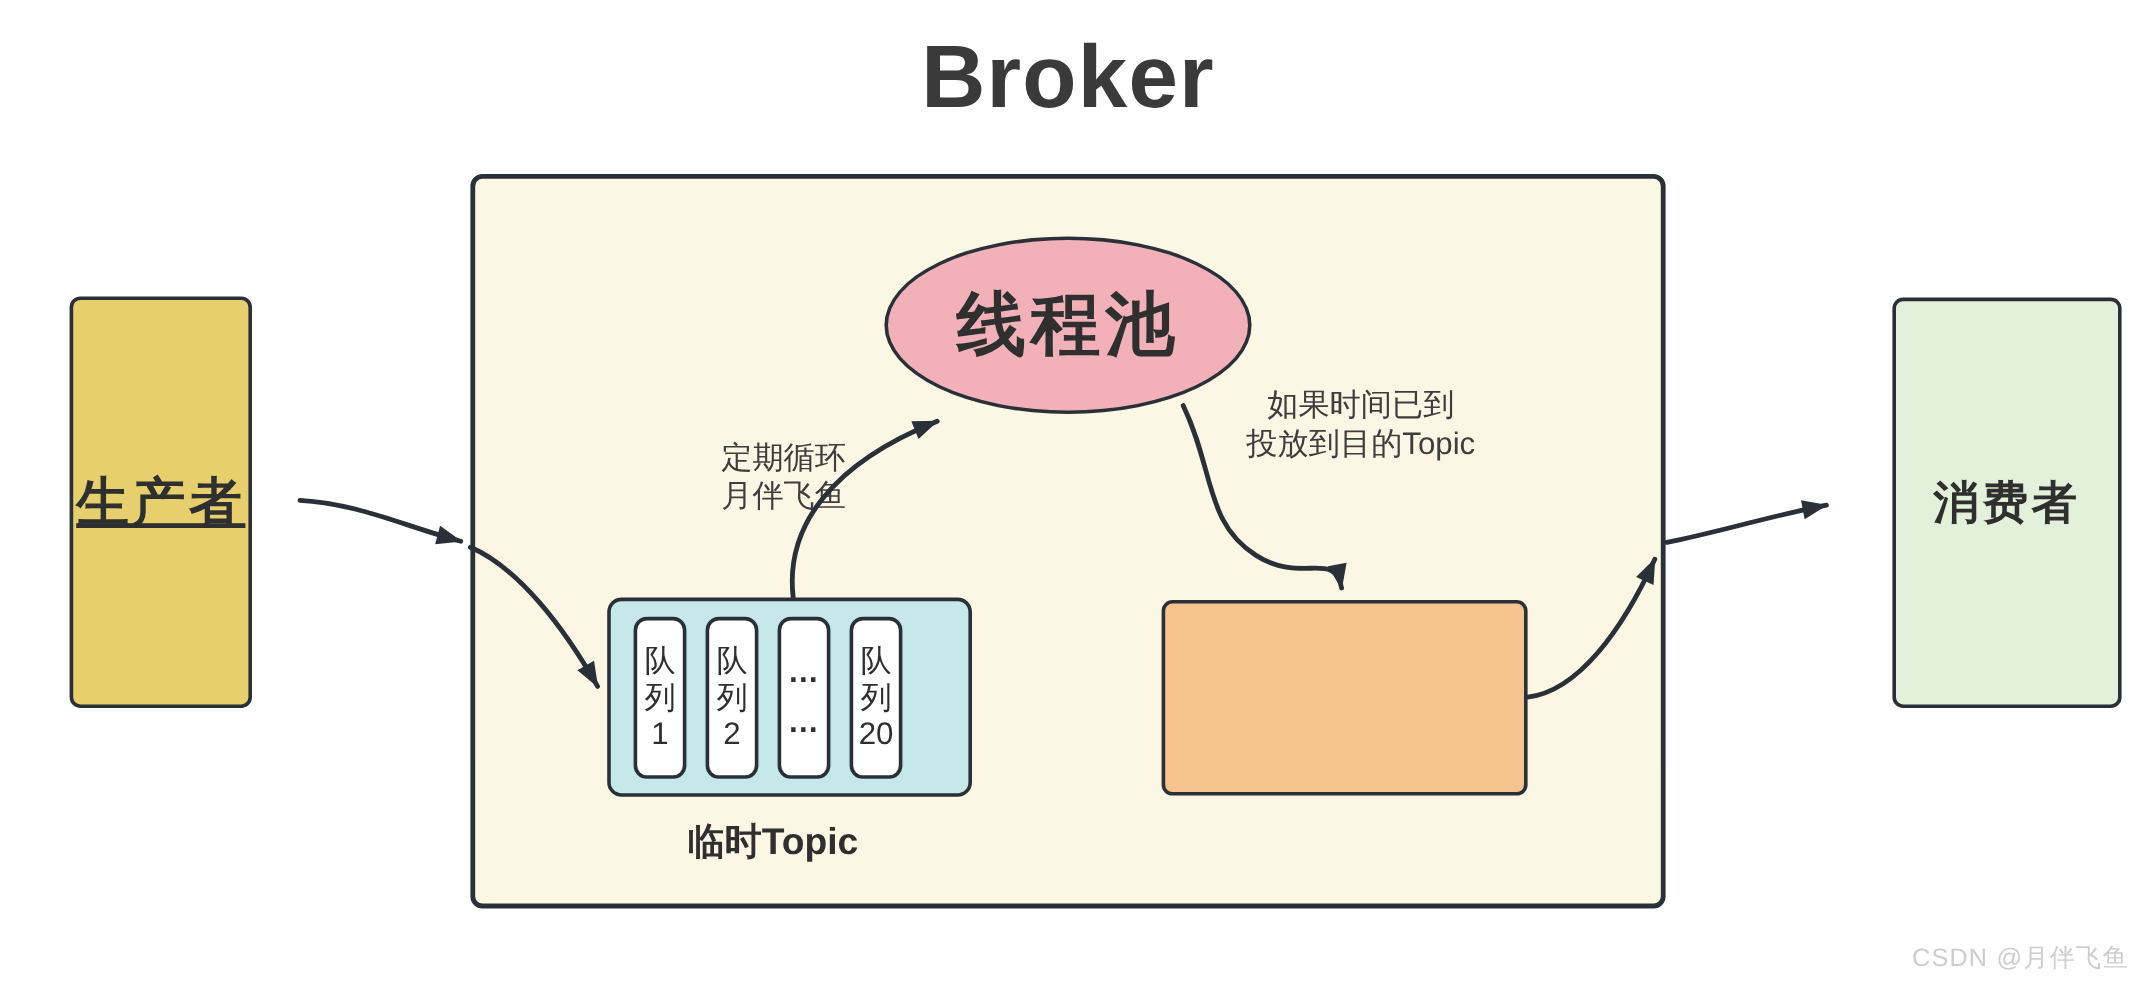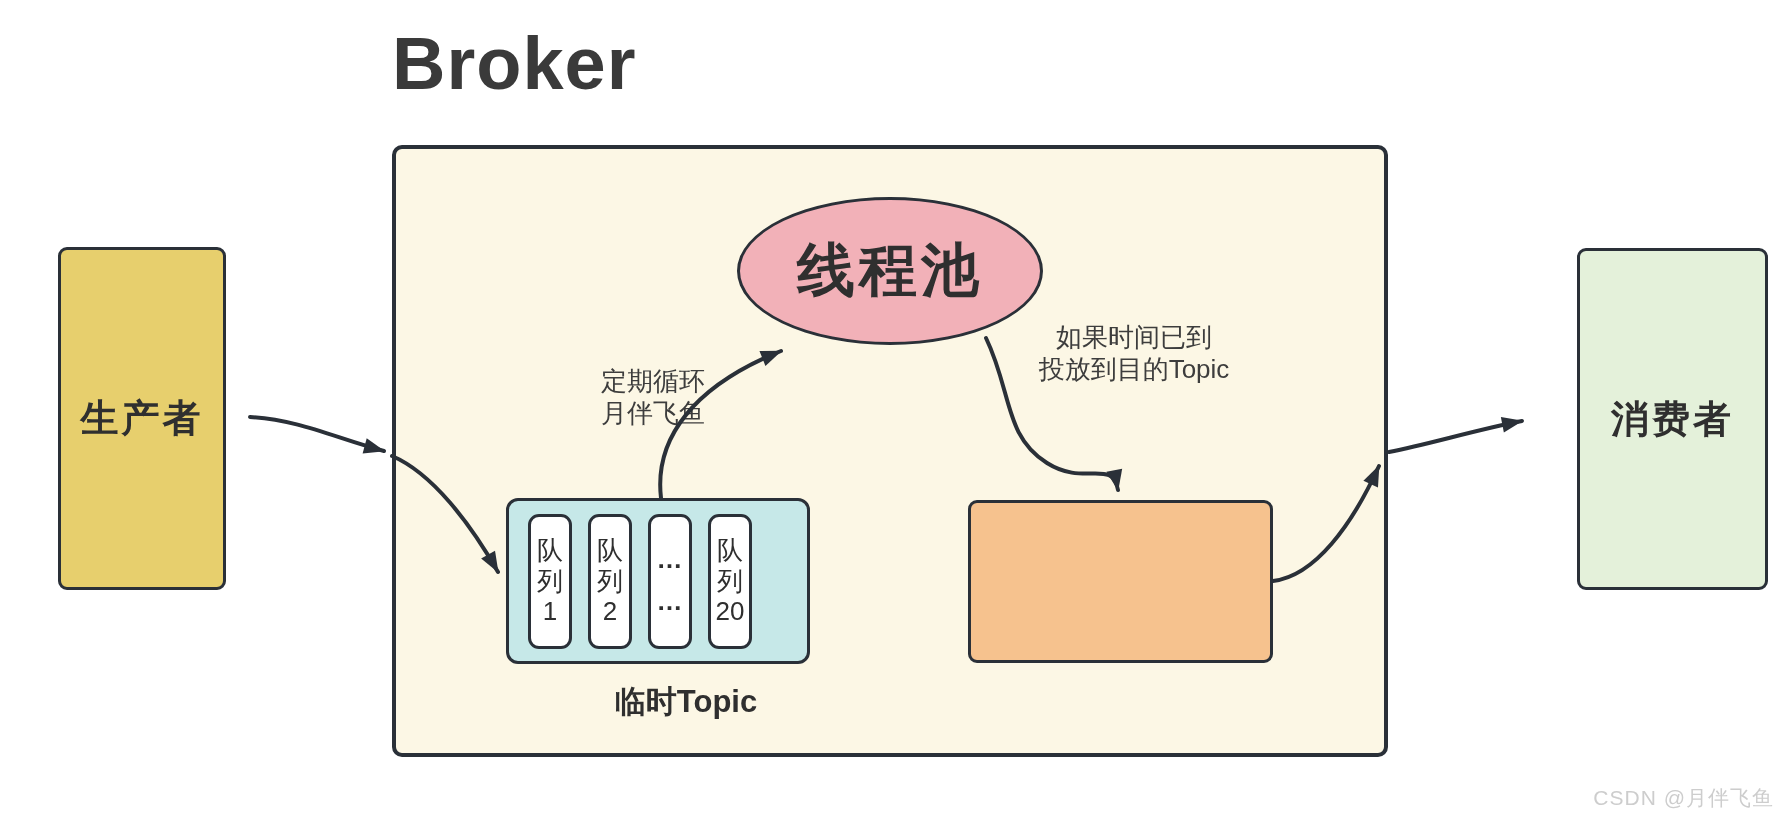--- a/index.html
+++ b/index.html
@@ -19,40 +19,40 @@
   .canvas{
     position:relative;
     width:1782px;height:824px;
     background:#ffffff;
     overflow:hidden;
     font-family:"Liberation Sans","DejaVu Sans",sans-serif;
     color:var(--text);
   }
   .title{
     position:absolute;left:392px;top:18px;width:996px;height:92px;
-    text-align:left;font-size:74px;font-weight:600;color:#3a3a3a;
+    text-align:center;font-size:74px;font-weight:600;color:#3a3a3a;
     letter-spacing:1px;line-height:92px;
   }
   .broker-box{
     position:absolute;left:392px;top:145px;width:996px;height:612px;
     background:var(--broker-fill);
     border:4px solid var(--stroke);
     border-radius:10px;
     box-sizing:border-box;
   }
   .node{
     position:absolute;box-sizing:border-box;
     border:3px solid var(--stroke);
     display:flex;align-items:center;justify-content:center;
     font-weight:bold;color:#2f2f2f;
   }
   .producer{
-    left:58px;top:247px;width:168px;height:343px;
+    left:58px;top:247px;width:152px;height:343px;
     background:var(--producer-fill);border-radius:9px;
-    font-size:38px;letter-spacing:3px;
+    font-size:44px;letter-spacing:3px;text-decoration:underline;
   }
   .consumer{
     left:1529px;top:248px;width:191px;height:342px;
     background:var(--consumer-fill);border-radius:9px;
     font-size:38px;letter-spacing:3px;margin-left:48px;
   }
   .thread-pool{
     left:737px;top:197px;width:306px;height:148px;
     background:var(--thread-pool-fill);
     border-radius:50%;
@@ -75,21 +75,21 @@
   .queue-cell.dots{letter-spacing:1px;font-weight:bold;}
   .queue-cell.dots span{line-height:1.6;}
   .dest-topic{
     left:968px;top:500px;width:305px;height:163px;
     background:var(--dest-topic-fill);border-radius:9px;
   }
   .zone-label{
     position:absolute;text-align:center;
     font-size:31px;font-weight:bold;color:#2f2f2f;
   }
-  .temp-topic-label{left:534px;top:681px;width:304px;}
+  .temp-topic-label{left:492px;top:681px;width:304px;}
   .dest-topic-label{left:968px;top:681px;width:305px;}
   .annotation{
     position:absolute;text-align:center;
     font-size:26px;color:var(--annotation-text);line-height:1.22;
   }
   .loop-note{left:548px;top:366px;width:210px;}
   .deliver-note{left:974px;top:322px;width:320px;}
   .arrows{
     position:absolute;left:0;top:0;width:1782px;height:824px;
     pointer-events:none;

